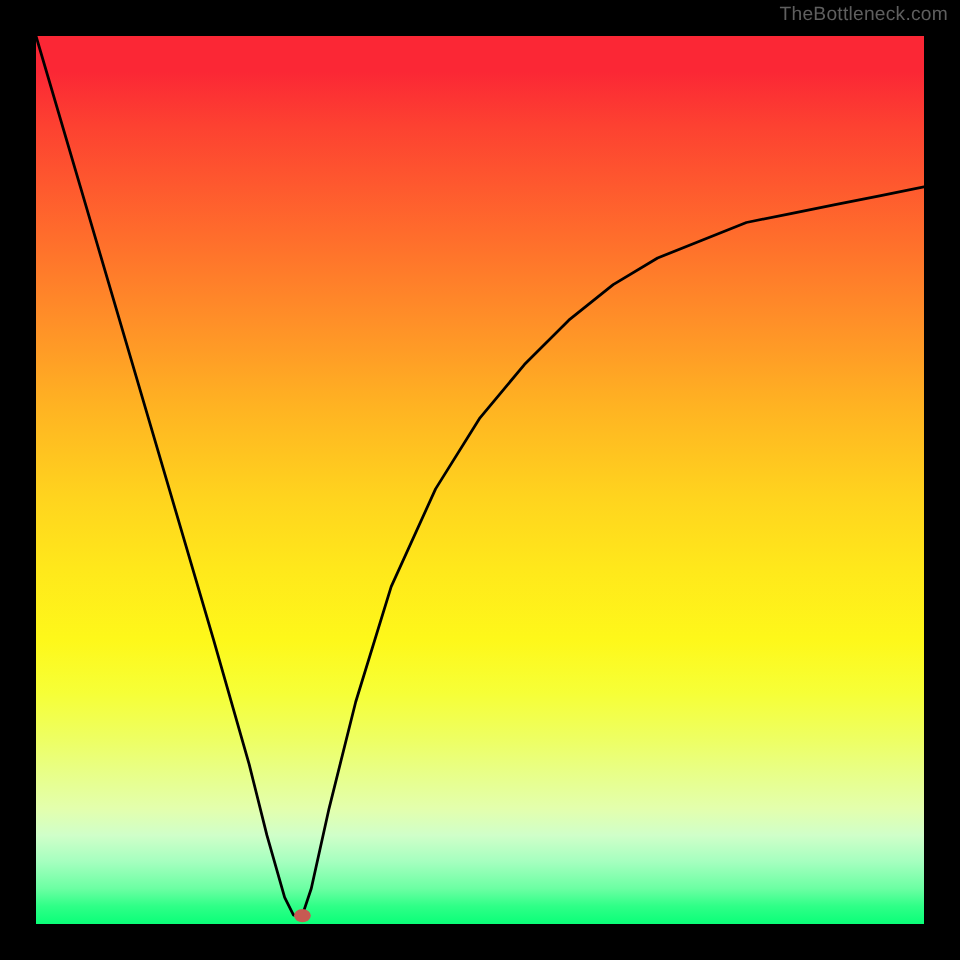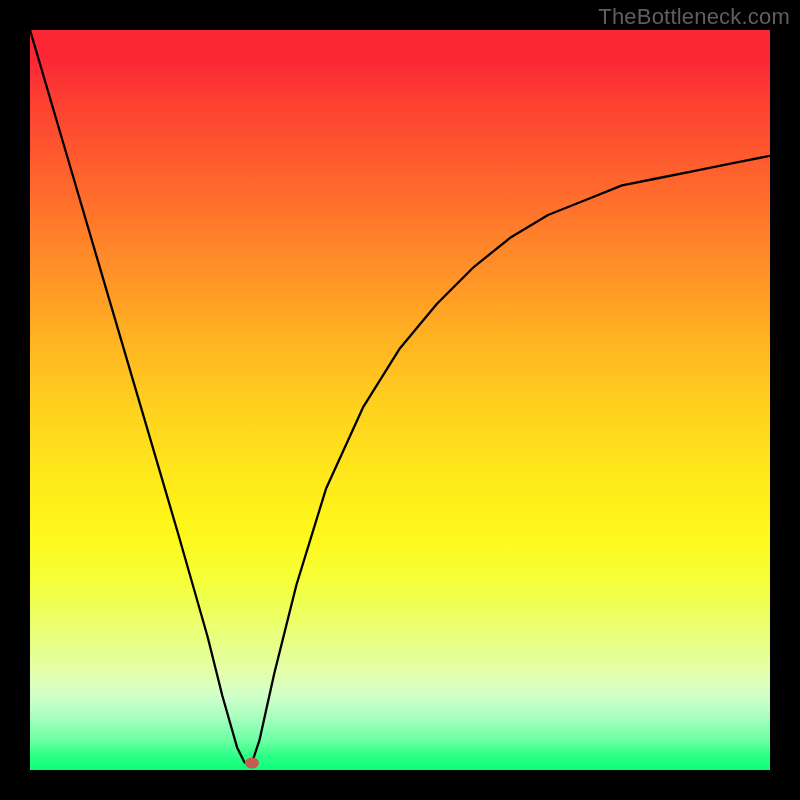--- a/index.html
+++ b/index.html
@@ -15,21 +15,21 @@
     position: relative;
     width: 800px;
     height: 800px;
     background: #000;
   }
   .watermark {
     position: absolute;
     top: 4px;
     right: 10px;
     color: #5f5f5f;
-    font-size: 22px;
+    font-size: 16px;
     font-weight: 500;
     letter-spacing: 0.2px;
     z-index: 30;
   }
   .plot-area {
     position: absolute;
     left: 30px;
     top: 30px;
     width: 740px;
     height: 740px;

